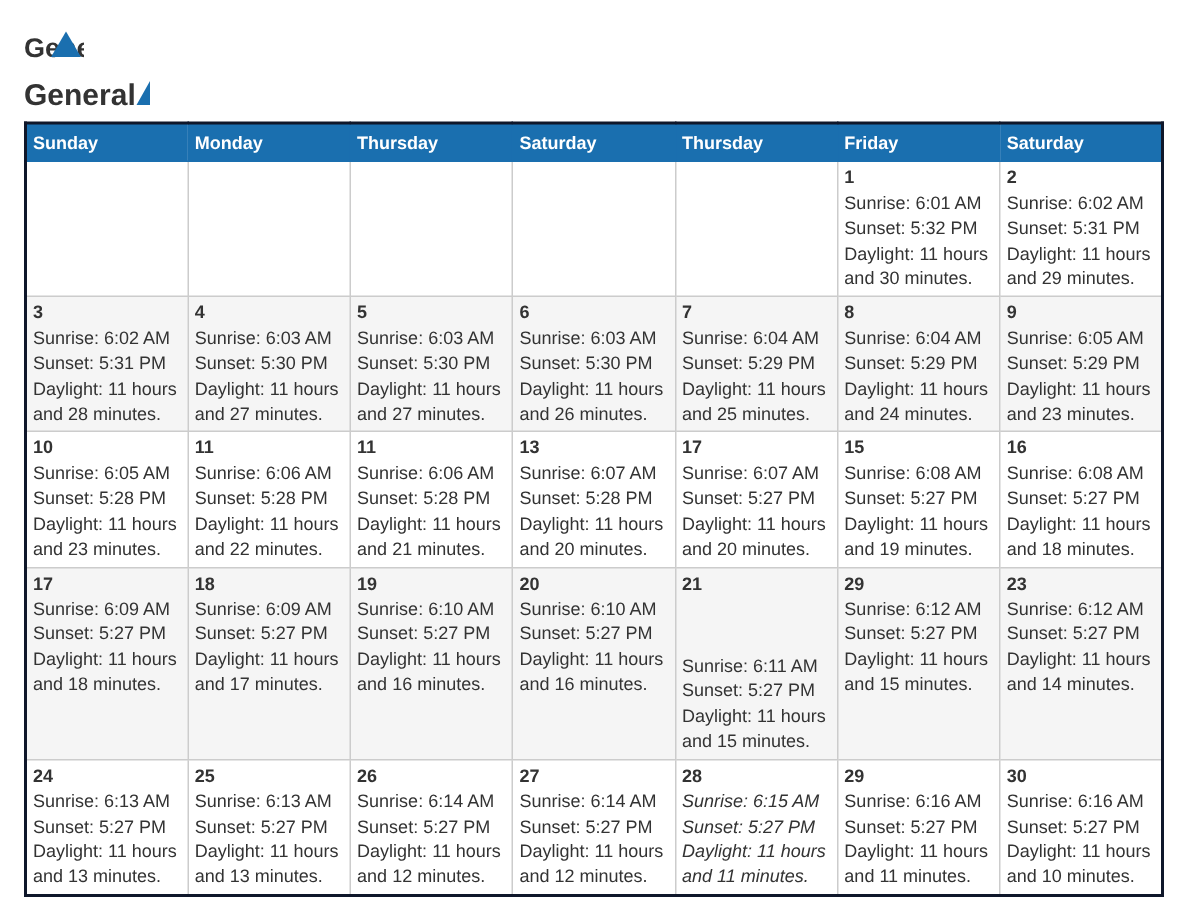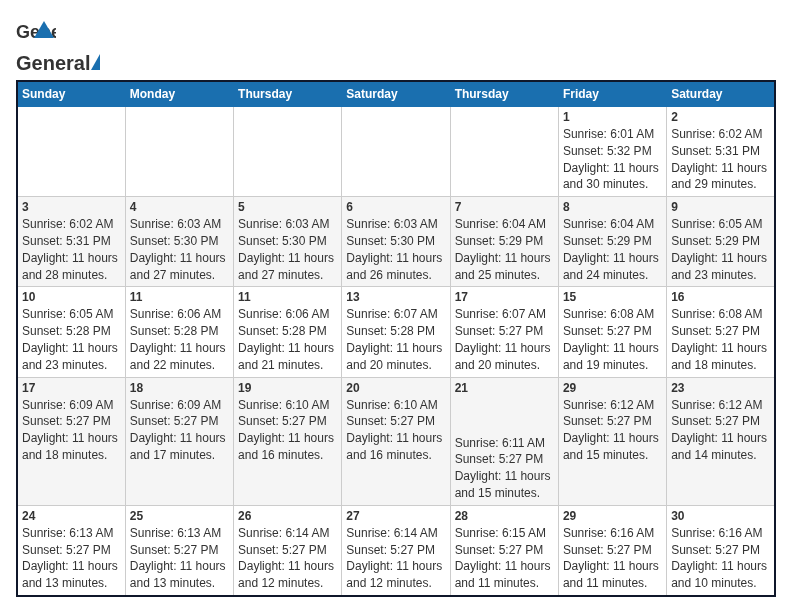--- a/index.html
+++ b/index.html
@@ -316,21 +316,21 @@
         </td>
         <td>
           <span class="day-num">27</span>
           <div class="day-info" style="white-space: pre-line;">Sunrise: 6:14 AM
 Sunset: 5:27 PM
 Daylight: 11 hours
 and 12 minutes.</div>
         </td>
         <td>
           <span class="day-num">28</span>
-          <div class="day-info" style="white-space: pre-line;">Sunrise: 6:15 AM
+          <div class="day-info" style="white-space: pre-line; font-style: italic;">Sunrise: 6:15 AM
 Sunset: 5:27 PM
 Daylight: 11 hours
 and 11 minutes.</div>
         </td>
         <td>
           <span class="day-num">29</span>
           <div class="day-info" style="white-space: pre-line;">Sunrise: 6:16 AM
 Sunset: 5:27 PM
 Daylight: 11 hours
 and 11 minutes.</div>

